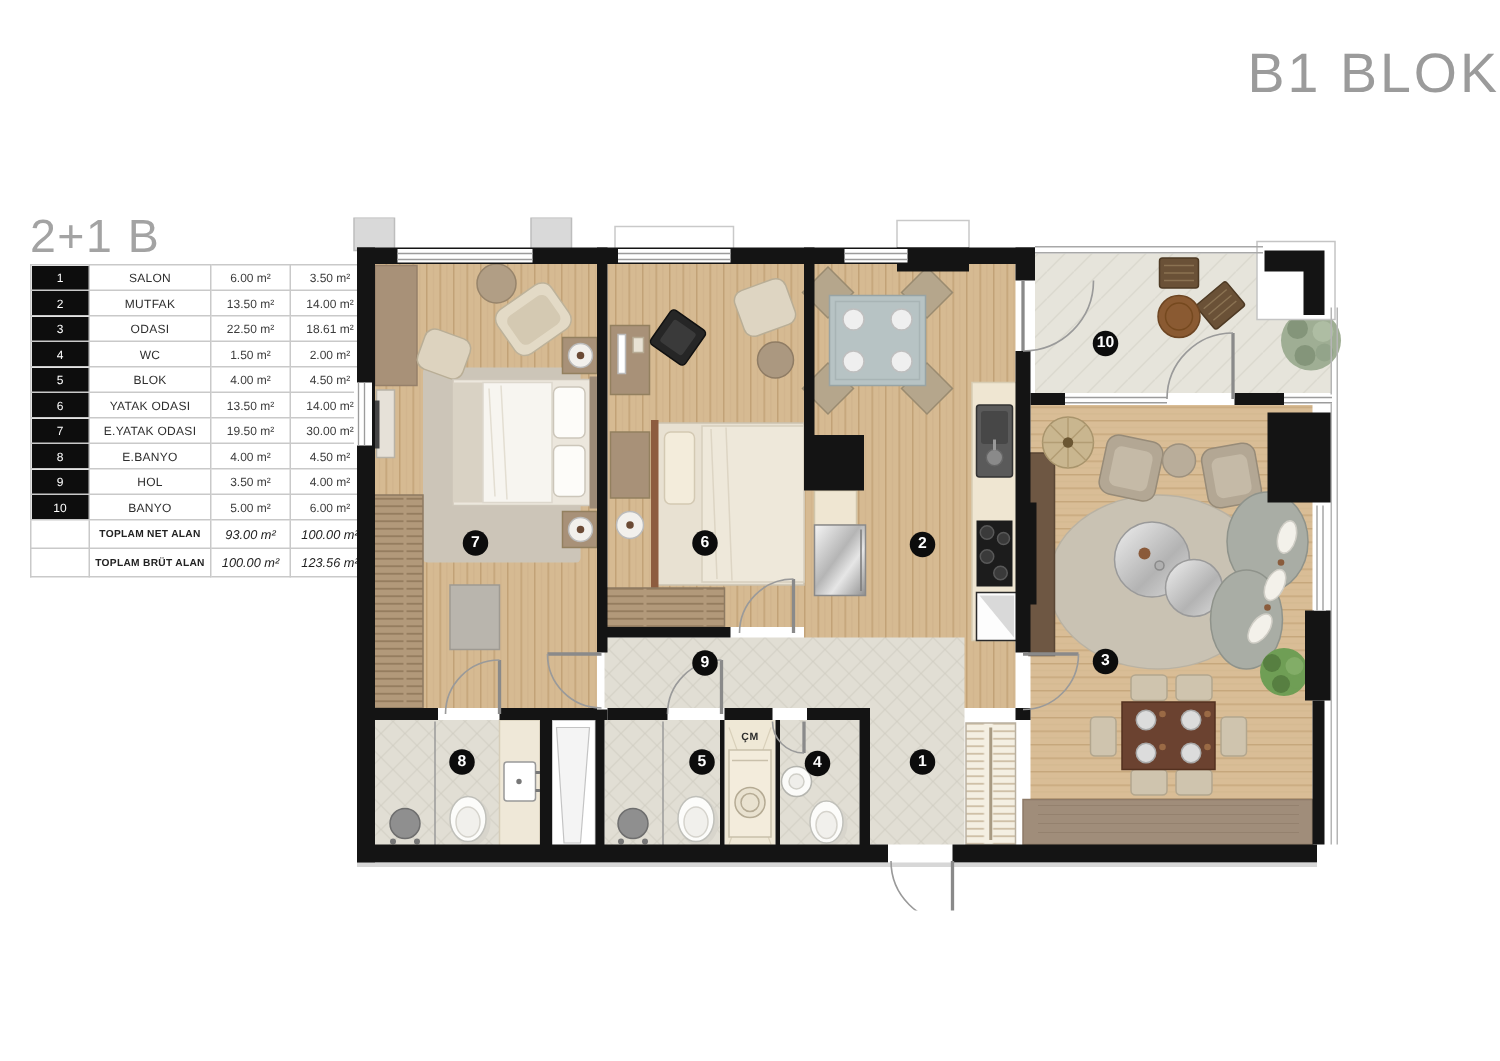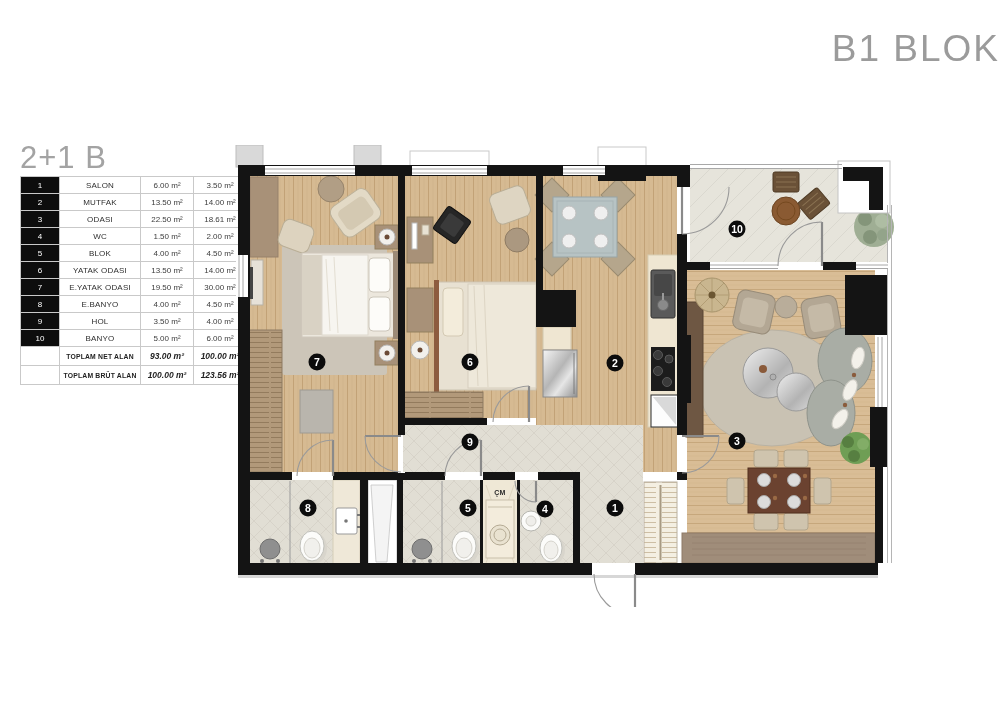--- a/index.html
+++ b/index.html
@@ -9,21 +9,21 @@
     color:#9b9b9b;letter-spacing:2px;font-weight:400;padding-left:12px;}
   .unit-label{position:absolute;left:20px;top:140px;font-size:31px;color:#a3a3a3;letter-spacing:1px;}
   table.area{position:absolute;left:20px;top:176px;border-collapse:collapse;table-layout:fixed;}
   table.area td{border:1px solid #c9c9c9;height:16px;padding:0 2px;text-align:center;overflow:hidden;}
   td.no{width:34px;background:#0d0d0d;color:#fff;font-size:8px;border:1px solid #0d0d0d;border-bottom:1px solid #2c2c2c;}
   td.nm{width:76px;font-size:8px;color:#2e2e2e;letter-spacing:.2px;}
   td.ar{width:48px;font-size:8px;color:#3c3c3c;}
   tr.total td{height:18px;}
   td.blank{border:none;background:#fff;}
   td.tlabel{font-size:6.8px;font-weight:bold;color:#222;letter-spacing:.2px;}
-  td.tar{font-size:8.5px;font-weight:bold;font-style:italic;color:#222;}
+  td.tar{font-size:8.5px;font-weight:normal;font-style:italic;color:#222;}
   .floorplan{position:absolute;left:230px;top:145px;width:670px;height:462px;}
   .floorplan svg{position:absolute;left:0;top:0;}
   .badge{position:absolute;width:17px;height:17px;border-radius:50%;background:#0c0c0c;color:#fff;
     font-size:10.5px;font-weight:bold;display:flex;align-items:center;justify-content:center;
     transform:translate(-50%,-50%);line-height:1;}
   .cm-label{position:absolute;transform:translate(-50%,-50%);font-size:7px;font-weight:bold;
     color:#2a2a2a;letter-spacing:.4px;}
 </style>
 </head>
 <body>

